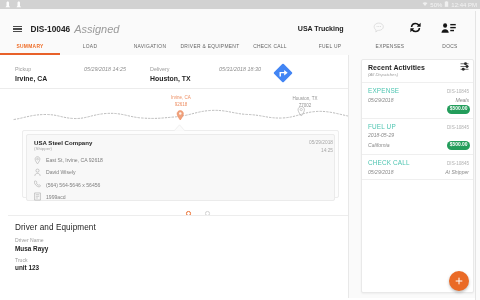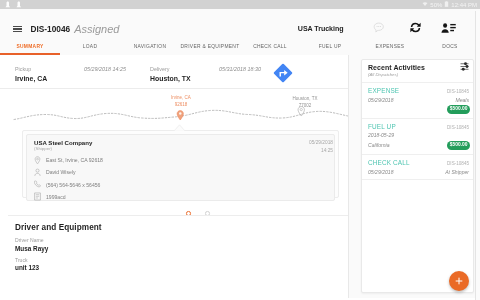--- a/index.html
+++ b/index.html
@@ -53,21 +53,21 @@
 .card-date{position:absolute;right:1px;top:4px;text-align:right;font-size:4.8px;color:#a8a8a8;line-height:1.7}
 .crow{display:flex;align-items:center;gap:5px;margin-top:3.2px;font-size:5.1px;color:#7d7d7d}
 .crow svg{flex:none}
 .dots{position:absolute;left:0;right:0;top:122px;display:flex;justify-content:center;gap:14px;padding-left:48px}
 .dot{width:4.6px;height:4.6px;border-radius:50%;border:1.3px solid #ec6f2e}
 .dot.off{border-color:#d2d2d2;border-width:1.1px}
 
 
 .de{padding:8px 0 0 15px;position:relative;margin:0}
 .de:before{content:'';position:absolute;left:8px;right:0;top:0;height:1px;background:#ededed}
-.de-h{font-size:8.2px;font-weight:bold;color:#1f1f1f;letter-spacing:.08px}
+.de-h{font-size:8.2px;font-weight:normal;color:#1f1f1f;letter-spacing:.08px}
 .de-lbl{font-size:5.1px;color:#9c9c9c;margin-top:5px}
 .de-val{font-size:6.4px;font-weight:bold;color:#1f1f1f;margin-top:1.5px}
 
 
 .rcard{position:absolute;left:12px;right:6px;top:4px;bottom:5px;background:#fff;border:1px solid #e9e9e9;border-radius:2px;box-shadow:0 1px 2px rgba(0,0,0,.05)}
 .rhead{padding:4px 7px 4px 6px;border-bottom:1px solid #efefef;position:relative;height:23px}
 .rtitle{font-size:7px;font-weight:bold;color:#1f1f1f;letter-spacing:.05px}
 .rsub{font-size:4.3px;color:#a0a0a0;font-style:italic;margin-top:1px}
 .filter-ic{position:absolute;right:4px;top:2px}
 .act{padding:4px 3px 4px 6px;border-bottom:1px solid #efefef;position:relative}

